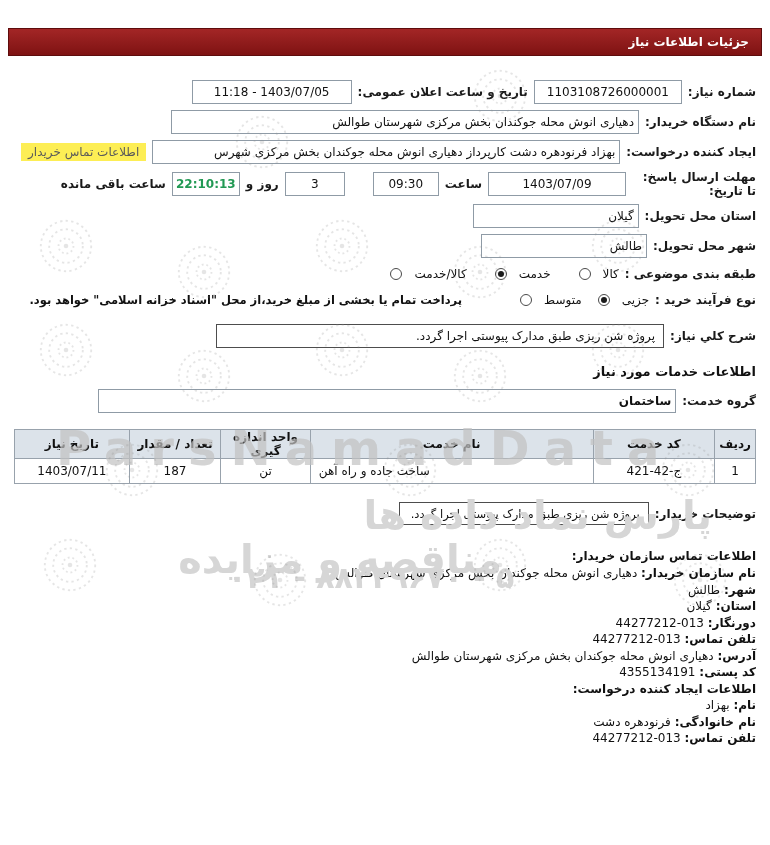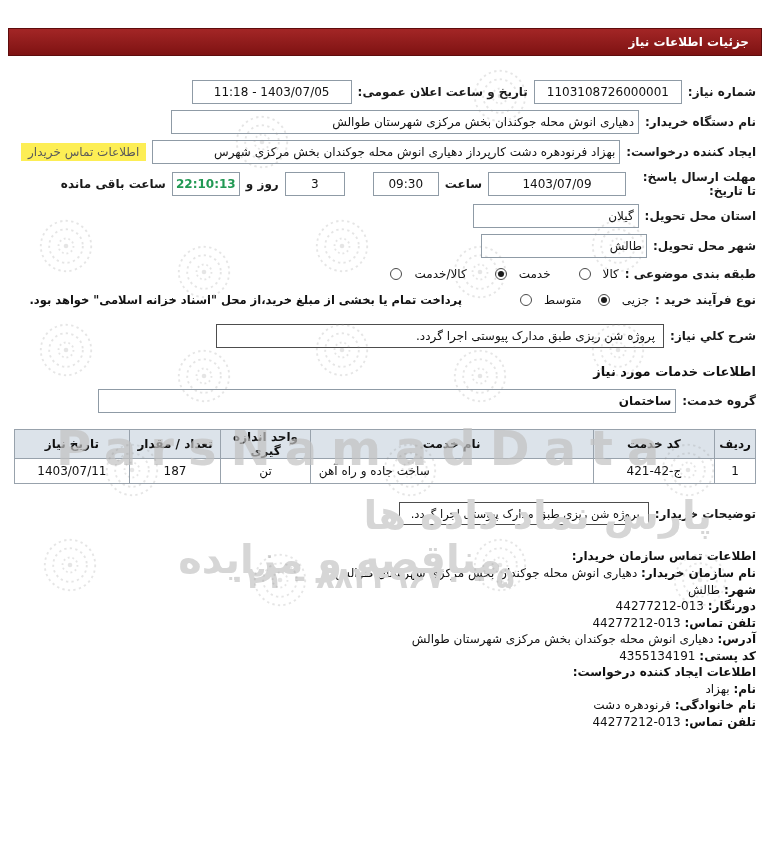--- a/index.html
+++ b/index.html
@@ -215,20 +215,24 @@
 
   <div class="cline">
     <b>نام سازمان خریدار:</b>
     <span>دهیاری انوش محله جوکندان بخش مرکزی شهرستان طوالش</span>
   </div>
   <div class="cline">
     <b>شهر:</b>
     <span>طالش</span>
   </div>
   <div class="cline">
+    <b>استان:</b>
+    <span>گیلان</span>
+  </div>
+  <div class="cline">
     <b>دورنگار:</b>
     <span>013-44277212</span>
   </div>
   <div class="cline">
     <b>تلفن تماس:</b>
     <span>013-44277212</span>
   </div>
   <div class="cline">
     <b>آدرس:</b>
     <span>دهیاری انوش محله جوکندان بخش مرکزی شهرستان طوالش</span>

